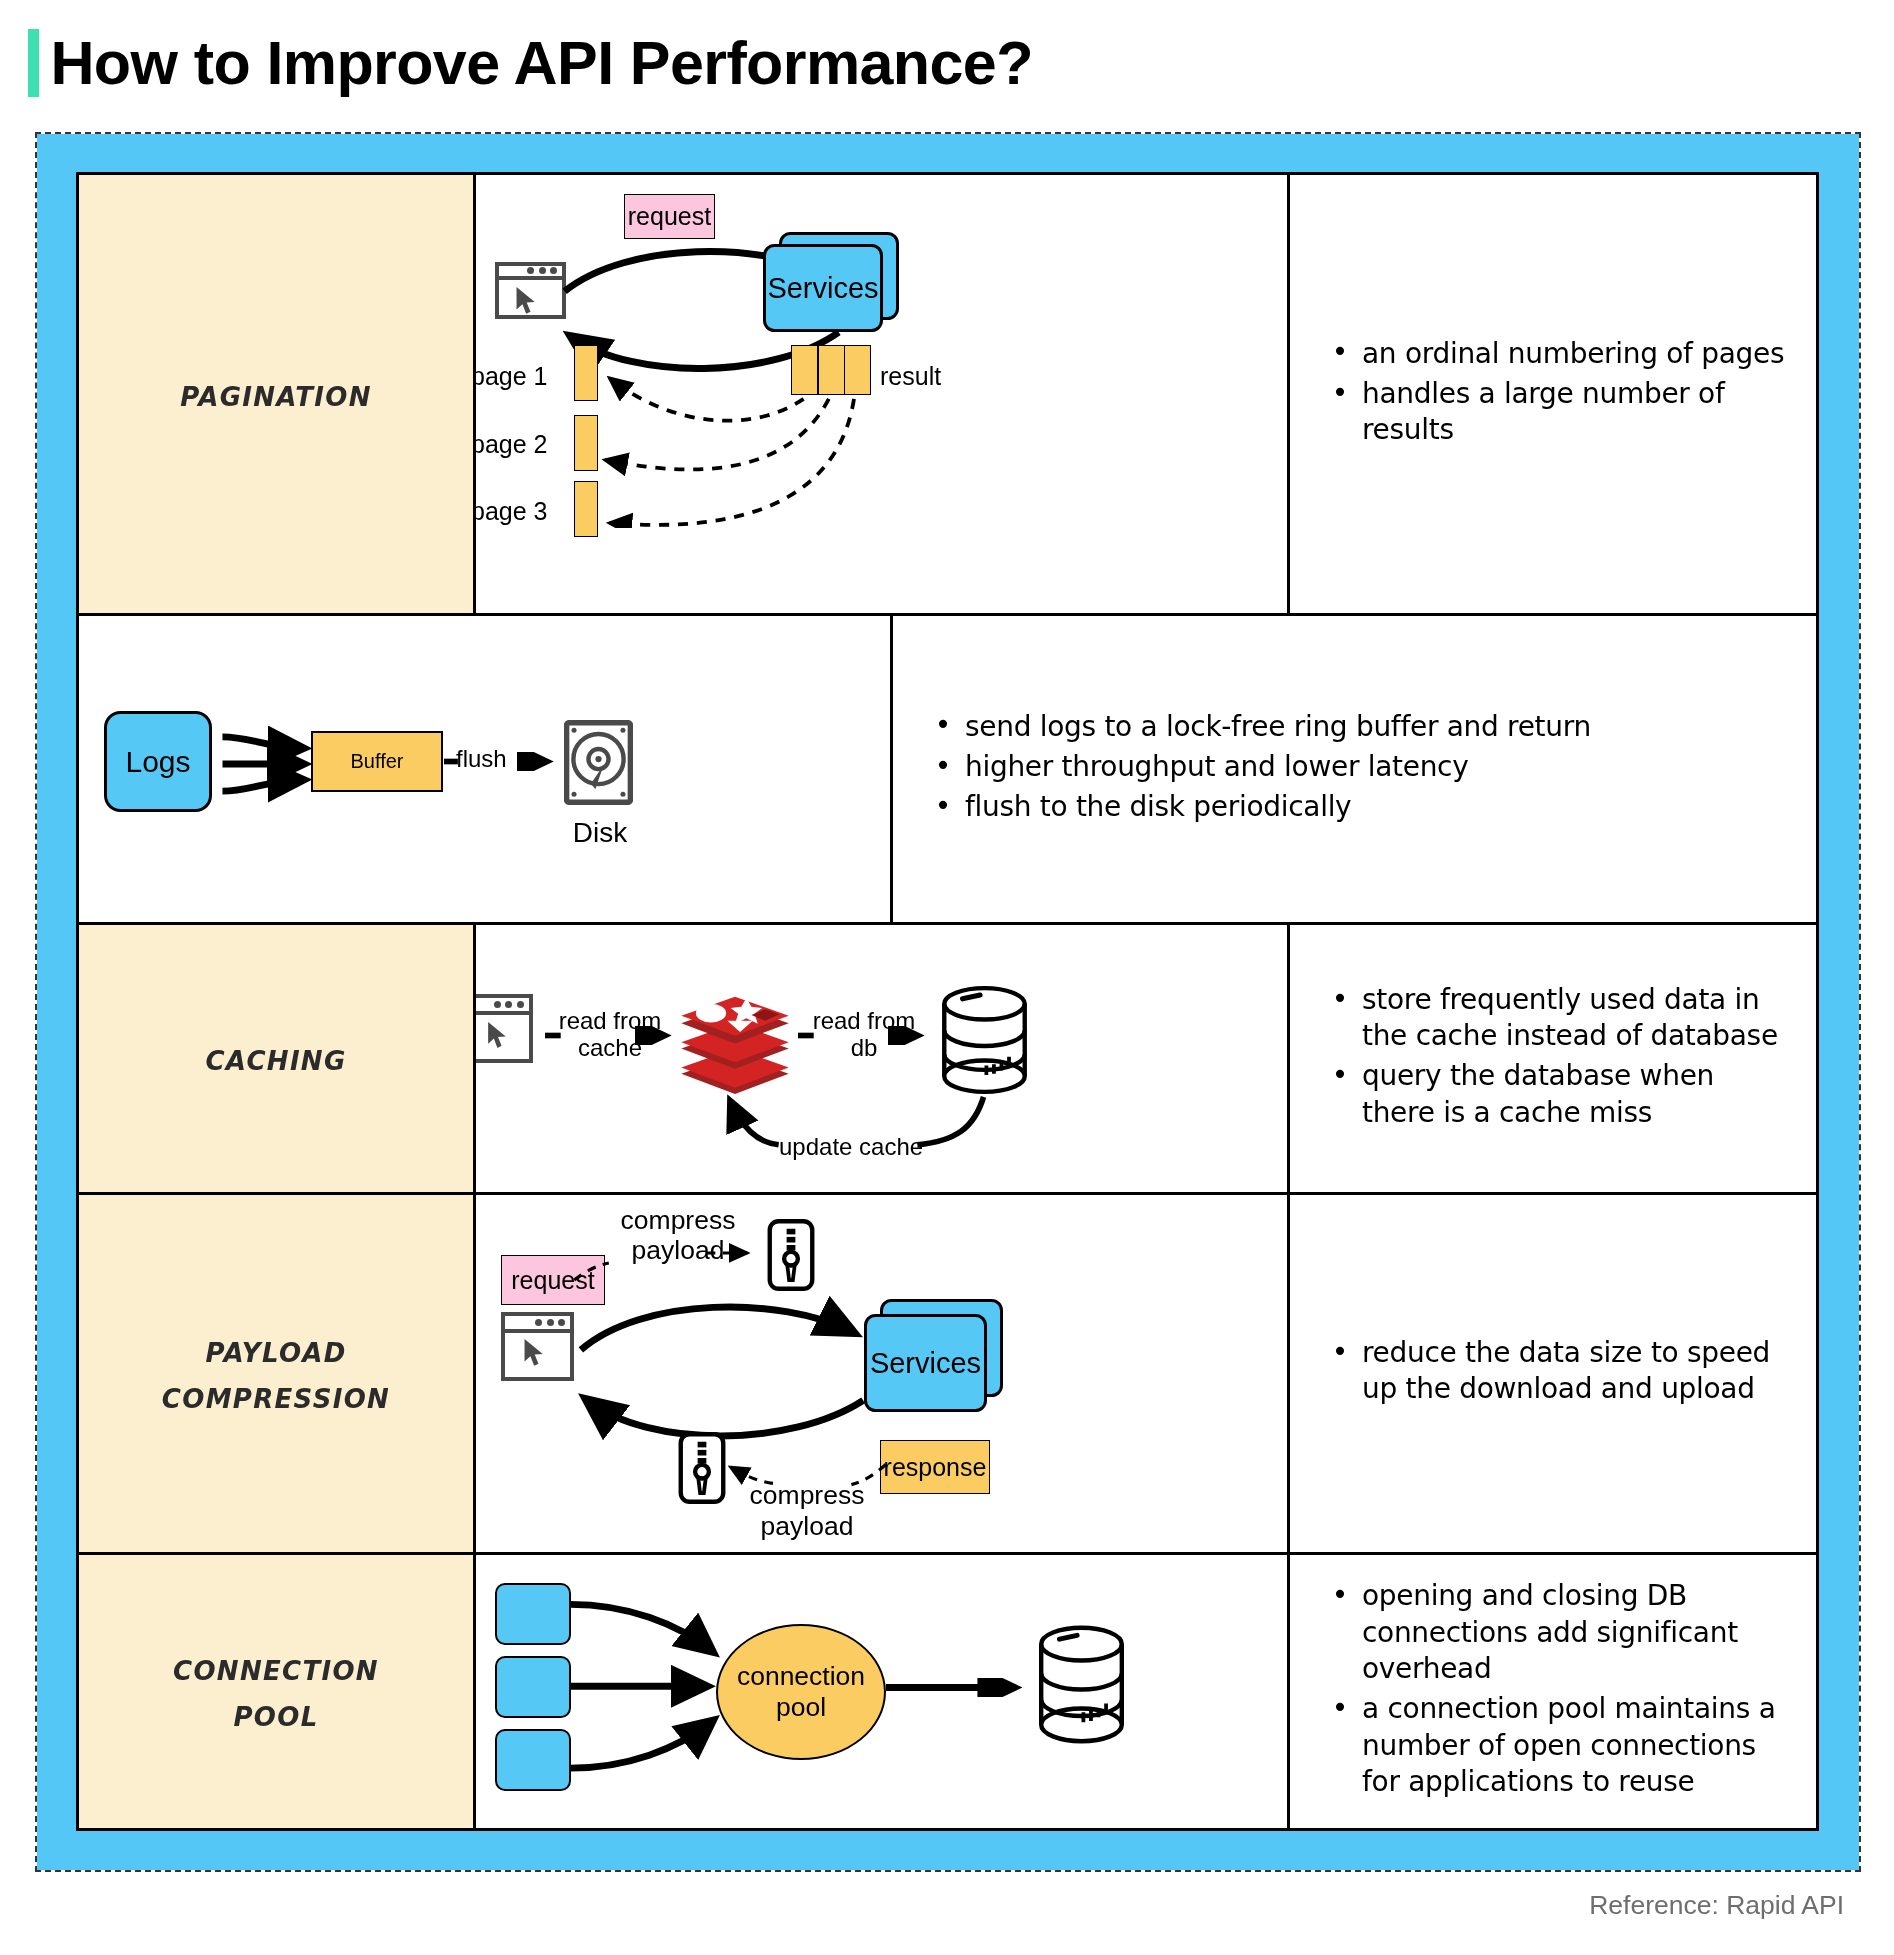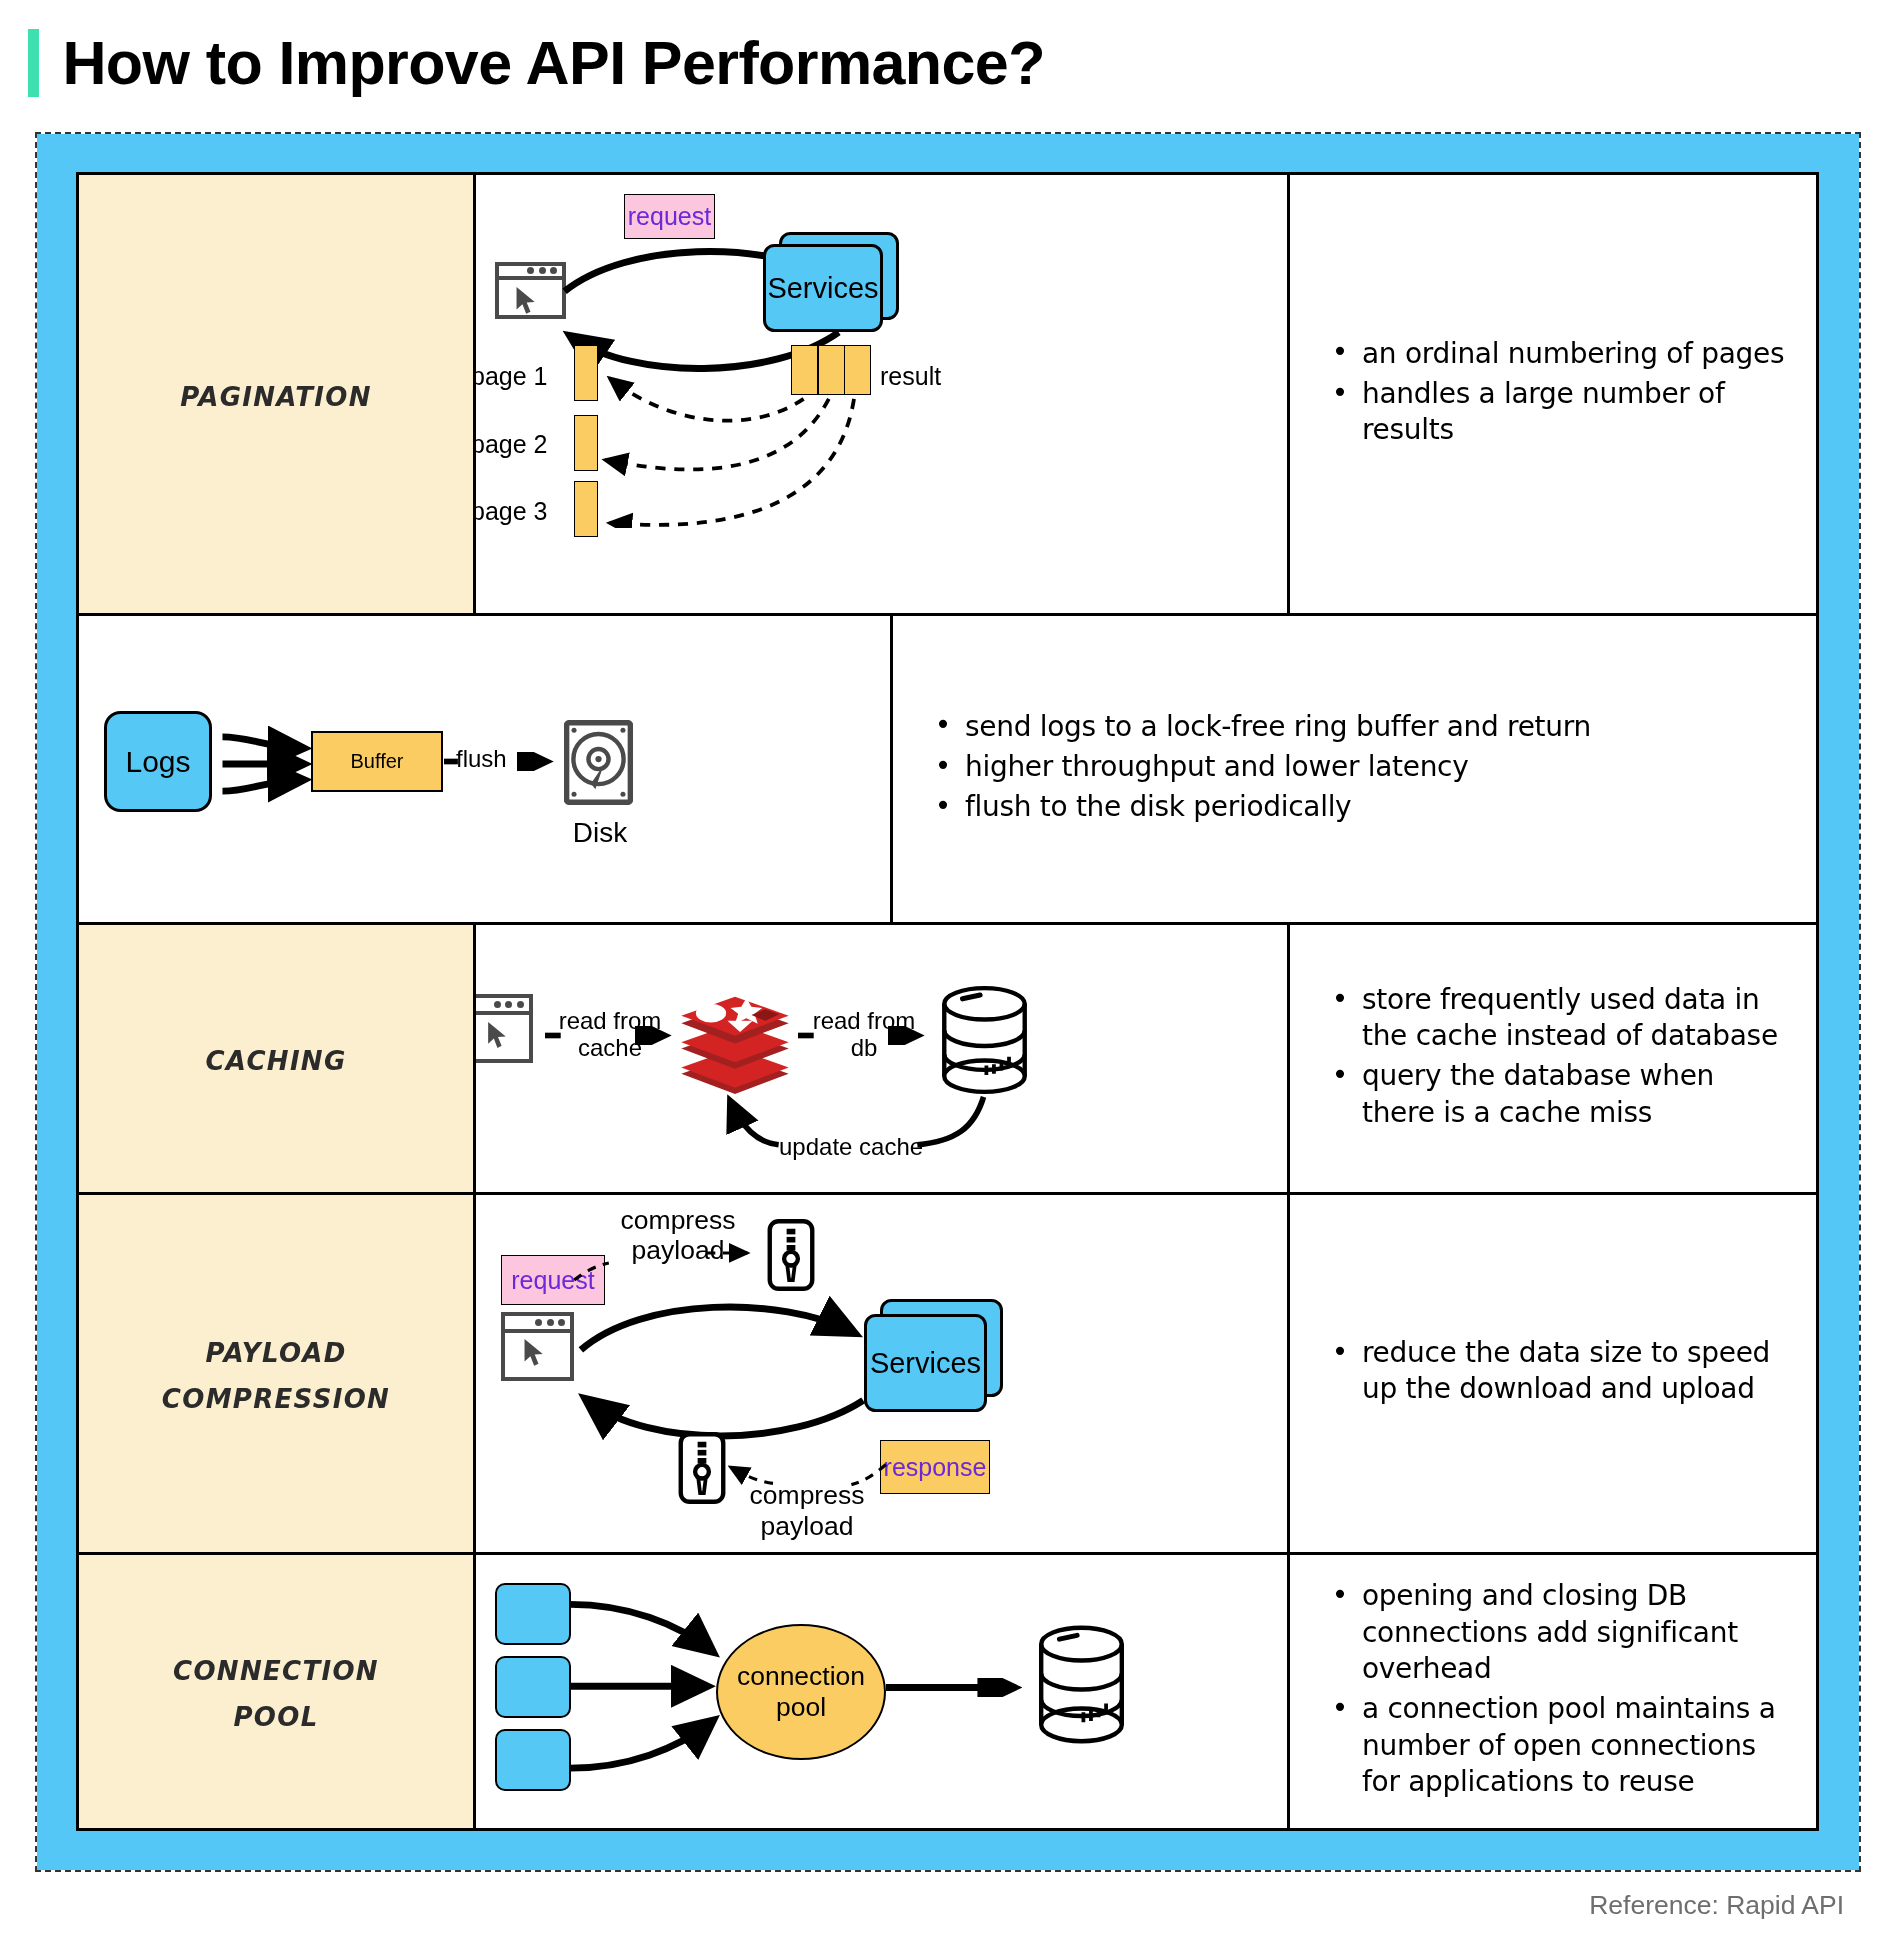--- a/index.html
+++ b/index.html
@@ -14,21 +14,21 @@
   
   .title-row {
     position: absolute; left: 0; top: 0; width: 1895px; height: 126px;
     display: flex; align-items: center;
   }
   .title-accent {
     width: 11.4px; height: 68px; background: #3EE0B0; margin-left: 28px;
     flex: 0 0 auto;
   }
   .title-text {
-    margin-left: 23px;
+    margin-left: 11px;
     font-size: 61px; font-weight: bold; color: #000;
     letter-spacing: -0.6px; white-space: nowrap;
     font-family: "Liberation Sans", sans-serif;
   }
 
   
   .frame-outer {
     position: absolute; left: 37px; top: 134px;
     width: 1822px; height: 1736px;
     background: #54C7F7;
@@ -119,21 +119,21 @@
   }
   .svc-front {
     background: #55C8F5; border: 3.2px solid #000; border-radius: 11.4px;
     display: flex; align-items: center; justify-content: center;
     font-family: "Liberation Sans", sans-serif; font-size: 29px; color: #000;
   }
 
   .tagbox {
     border: 1.9px solid #000;
     display: flex; align-items: center; justify-content: center;
-    font-family: "Liberation Sans", sans-serif; font-size: 25px; color: #6d28d9;
+    font-family: "Liberation Sans", sans-serif; font-size: 25px; color: #000000;
   }
   .tag-pink { background: #FBC6DE; }
   .tag-yellow { background: #FBCC62; }
 
   .pagebar { background: #FBCC62; border: 1.9px solid #000; }
   .plabel {
     position: absolute; font-family: "Liberation Sans", sans-serif;
     font-size: 25px; color: #000; white-space: nowrap;
   }
 

